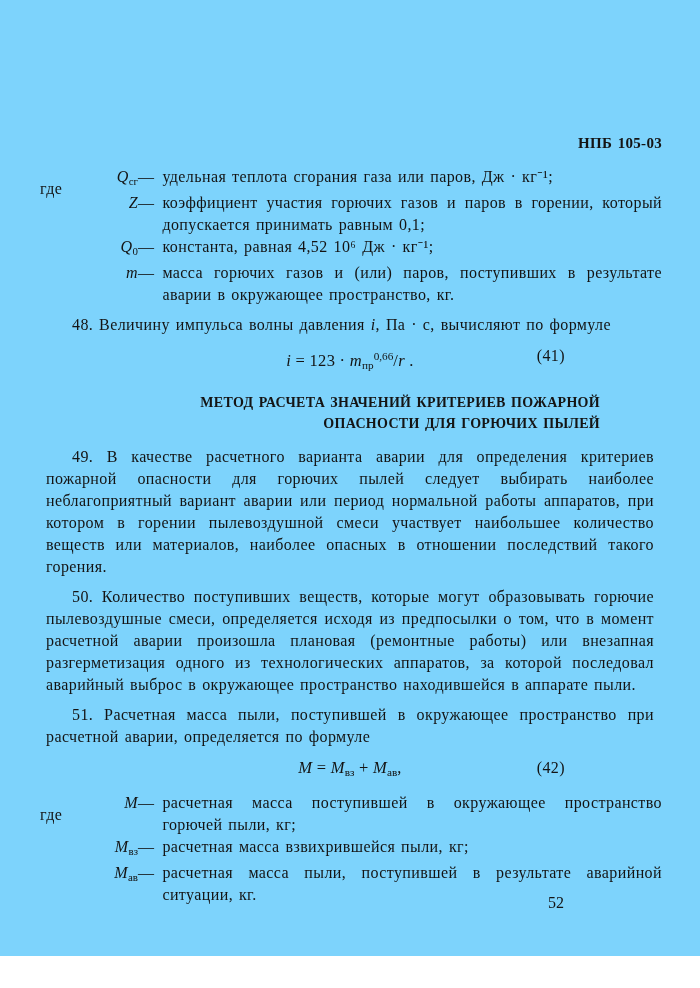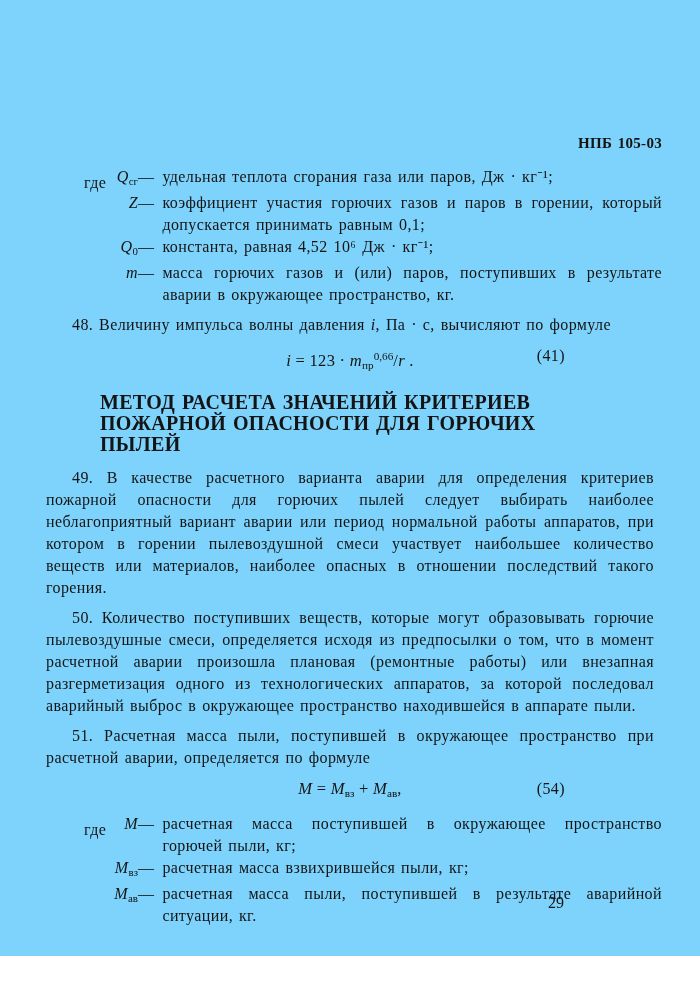--- a/index.html
+++ b/index.html
@@ -64,22 +64,21 @@
     top: 0;
     font-size: 16px;
   }
   .def-list {
     position: relative;
     margin: 0 0 2px 0;
   }
   .def-intro {
     position: absolute;
     left: 2px;
-    top: 6px;
-    margin-left: 44px;
+    top: 12px;
   }
   .def-row {
     display: flex;
     align-items: baseline;
   }
   .def-term {
     flex: none;
     width: 100px;
     text-align: right;
     white-space: nowrap;
@@ -93,23 +92,23 @@
     text-align: justify;
   }
   .para {
     margin: 8px;
     text-align: justify;
     text-indent: 26px;
   }
   .section-heading {
     margin: 16px auto 12px;
     max-width: 500px;
-    text-align: left;
+    text-align: right;
     font-weight: bold;
-    font-size: 20px;
+    font-size: 14px;
     line-height: 21px;
     letter-spacing: 0.3px;
   }
   .page-number {
     position: absolute;
     right: 136px;
     bottom: 44px;
     font-size: 16px;
   }
 </style>
@@ -154,21 +153,21 @@
     </div>
 
     <h2 class="section-heading">МЕТОД РАСЧЕТА ЗНАЧЕНИЙ КРИТЕРИЕВ ПОЖАРНОЙ ОПАСНОСТИ ДЛЯ ГОРЮЧИХ ПЫЛЕЙ</h2>
 
     <p class="para">49. В качестве расчетного варианта аварии для определения критериев пожарной опасности для горючих пылей следует выбирать наиболее неблагоприятный вариант аварии или период нормальной работы аппаратов, при котором в горении пылевоздушной смеси участвует наибольшее количество веществ или материалов, наиболее опасных в отношении последствий такого горения.</p>
     <p class="para">50. Количество поступивших веществ, которые могут образовывать горючие пылевоздушные смеси, определяется исходя из предпосылки о том, что в момент расчетной аварии произошла плановая (ремонтные работы) или внезапная разгерметизация одного из технологических аппаратов, за которой последовал аварийный выброс в окружающее пространство находившейся в аппарате пыли.</p>
     <p class="para">51. Расчетная масса пыли, поступившей в окружающее пространство при расчетной аварии, определяется по формуле</p>
 
     <div class="formula-row">
       <span class="formula"><i>M</i><span> = </span><i>M</i><sub>вз</sub><span> + </span><i>M</i><sub>ав</sub><span>,</span></span>
-      <span class="formula-number">(54)</span>
+      <span class="formula-number">(42)</span>
     </div>
 
     <div class="def-list">
       <span class="def-intro">где</span>
       <div class="def-row">
         <span class="def-term"><i>M</i></span>
         <span class="def-dash">—</span>
         <span class="def-text">расчетная масса поступившей в окружающее пространство горючей пыли, кг;</span>
       </div>
       <div class="def-row">
@@ -178,14 +177,14 @@
       </div>
       <div class="def-row">
         <span class="def-term"><i>M</i><sub>ав</sub></span>
         <span class="def-dash">—</span>
         <span class="def-text">расчетная масса пыли, поступившей в результате аварийной ситуации, кг.</span>
       </div>
     </div>
 
   </div>
 
-  <div class="page-number">29</div>
+  <div class="page-number">52</div>
 </div>
 
 </body></html>

